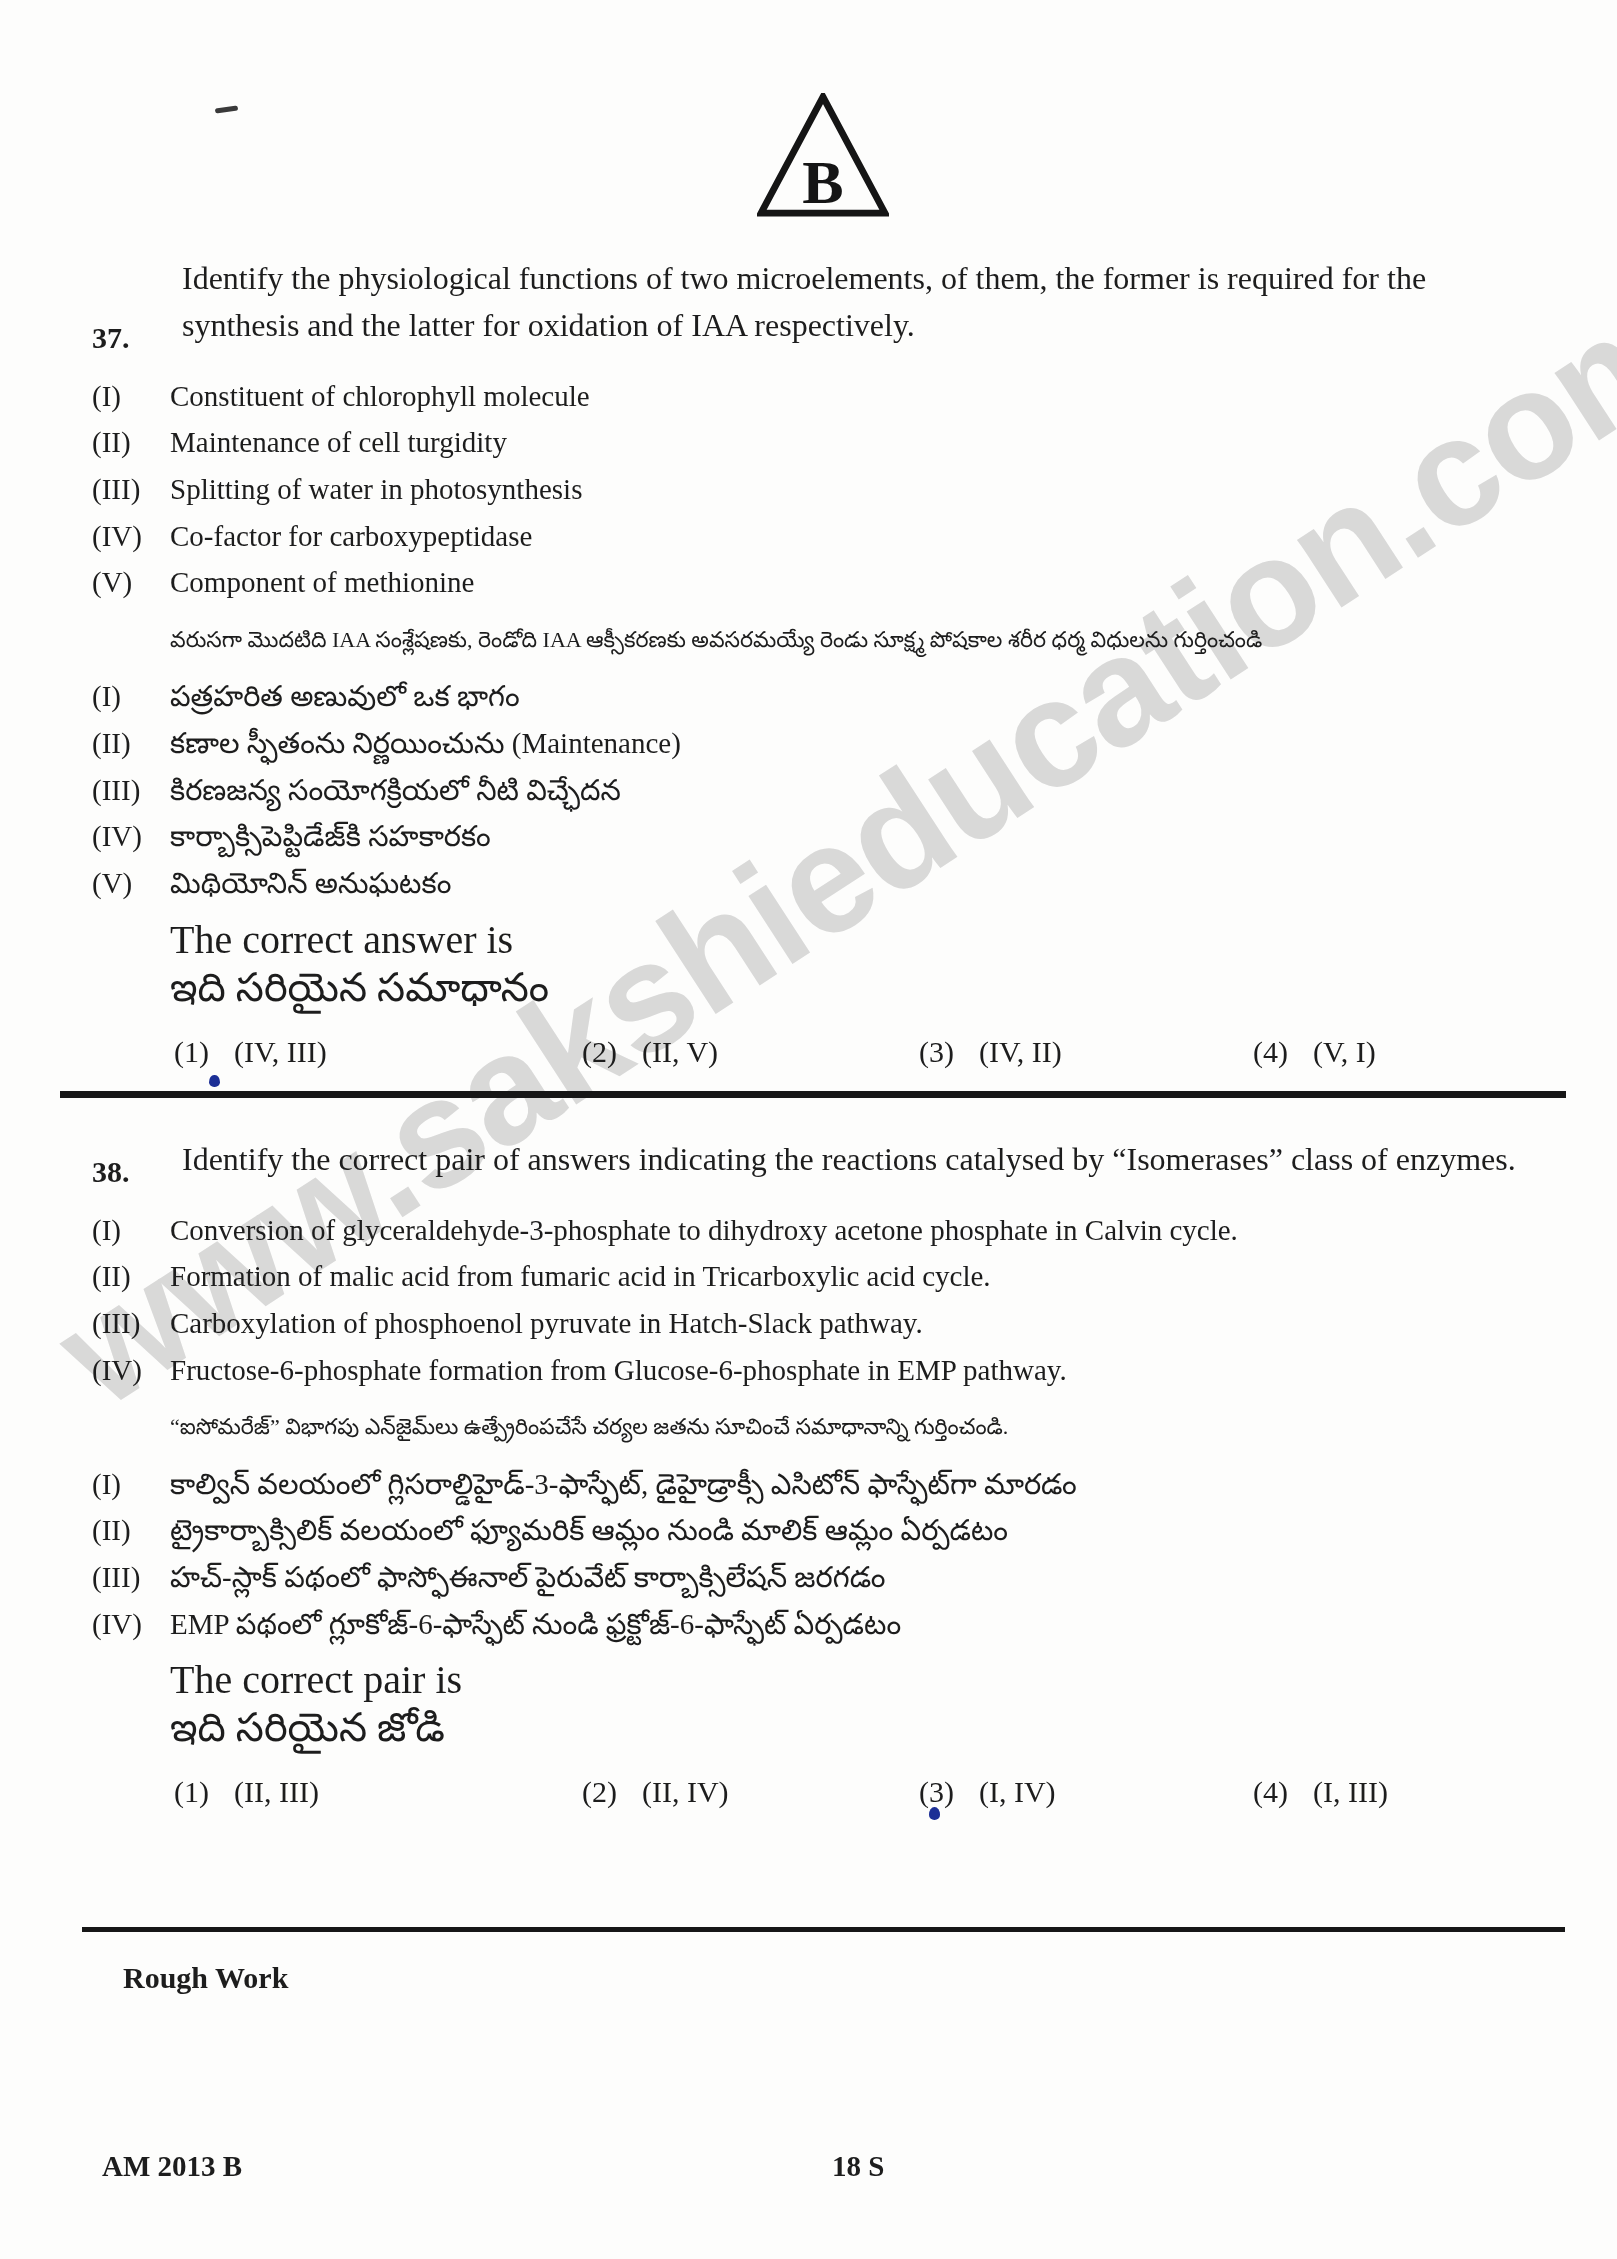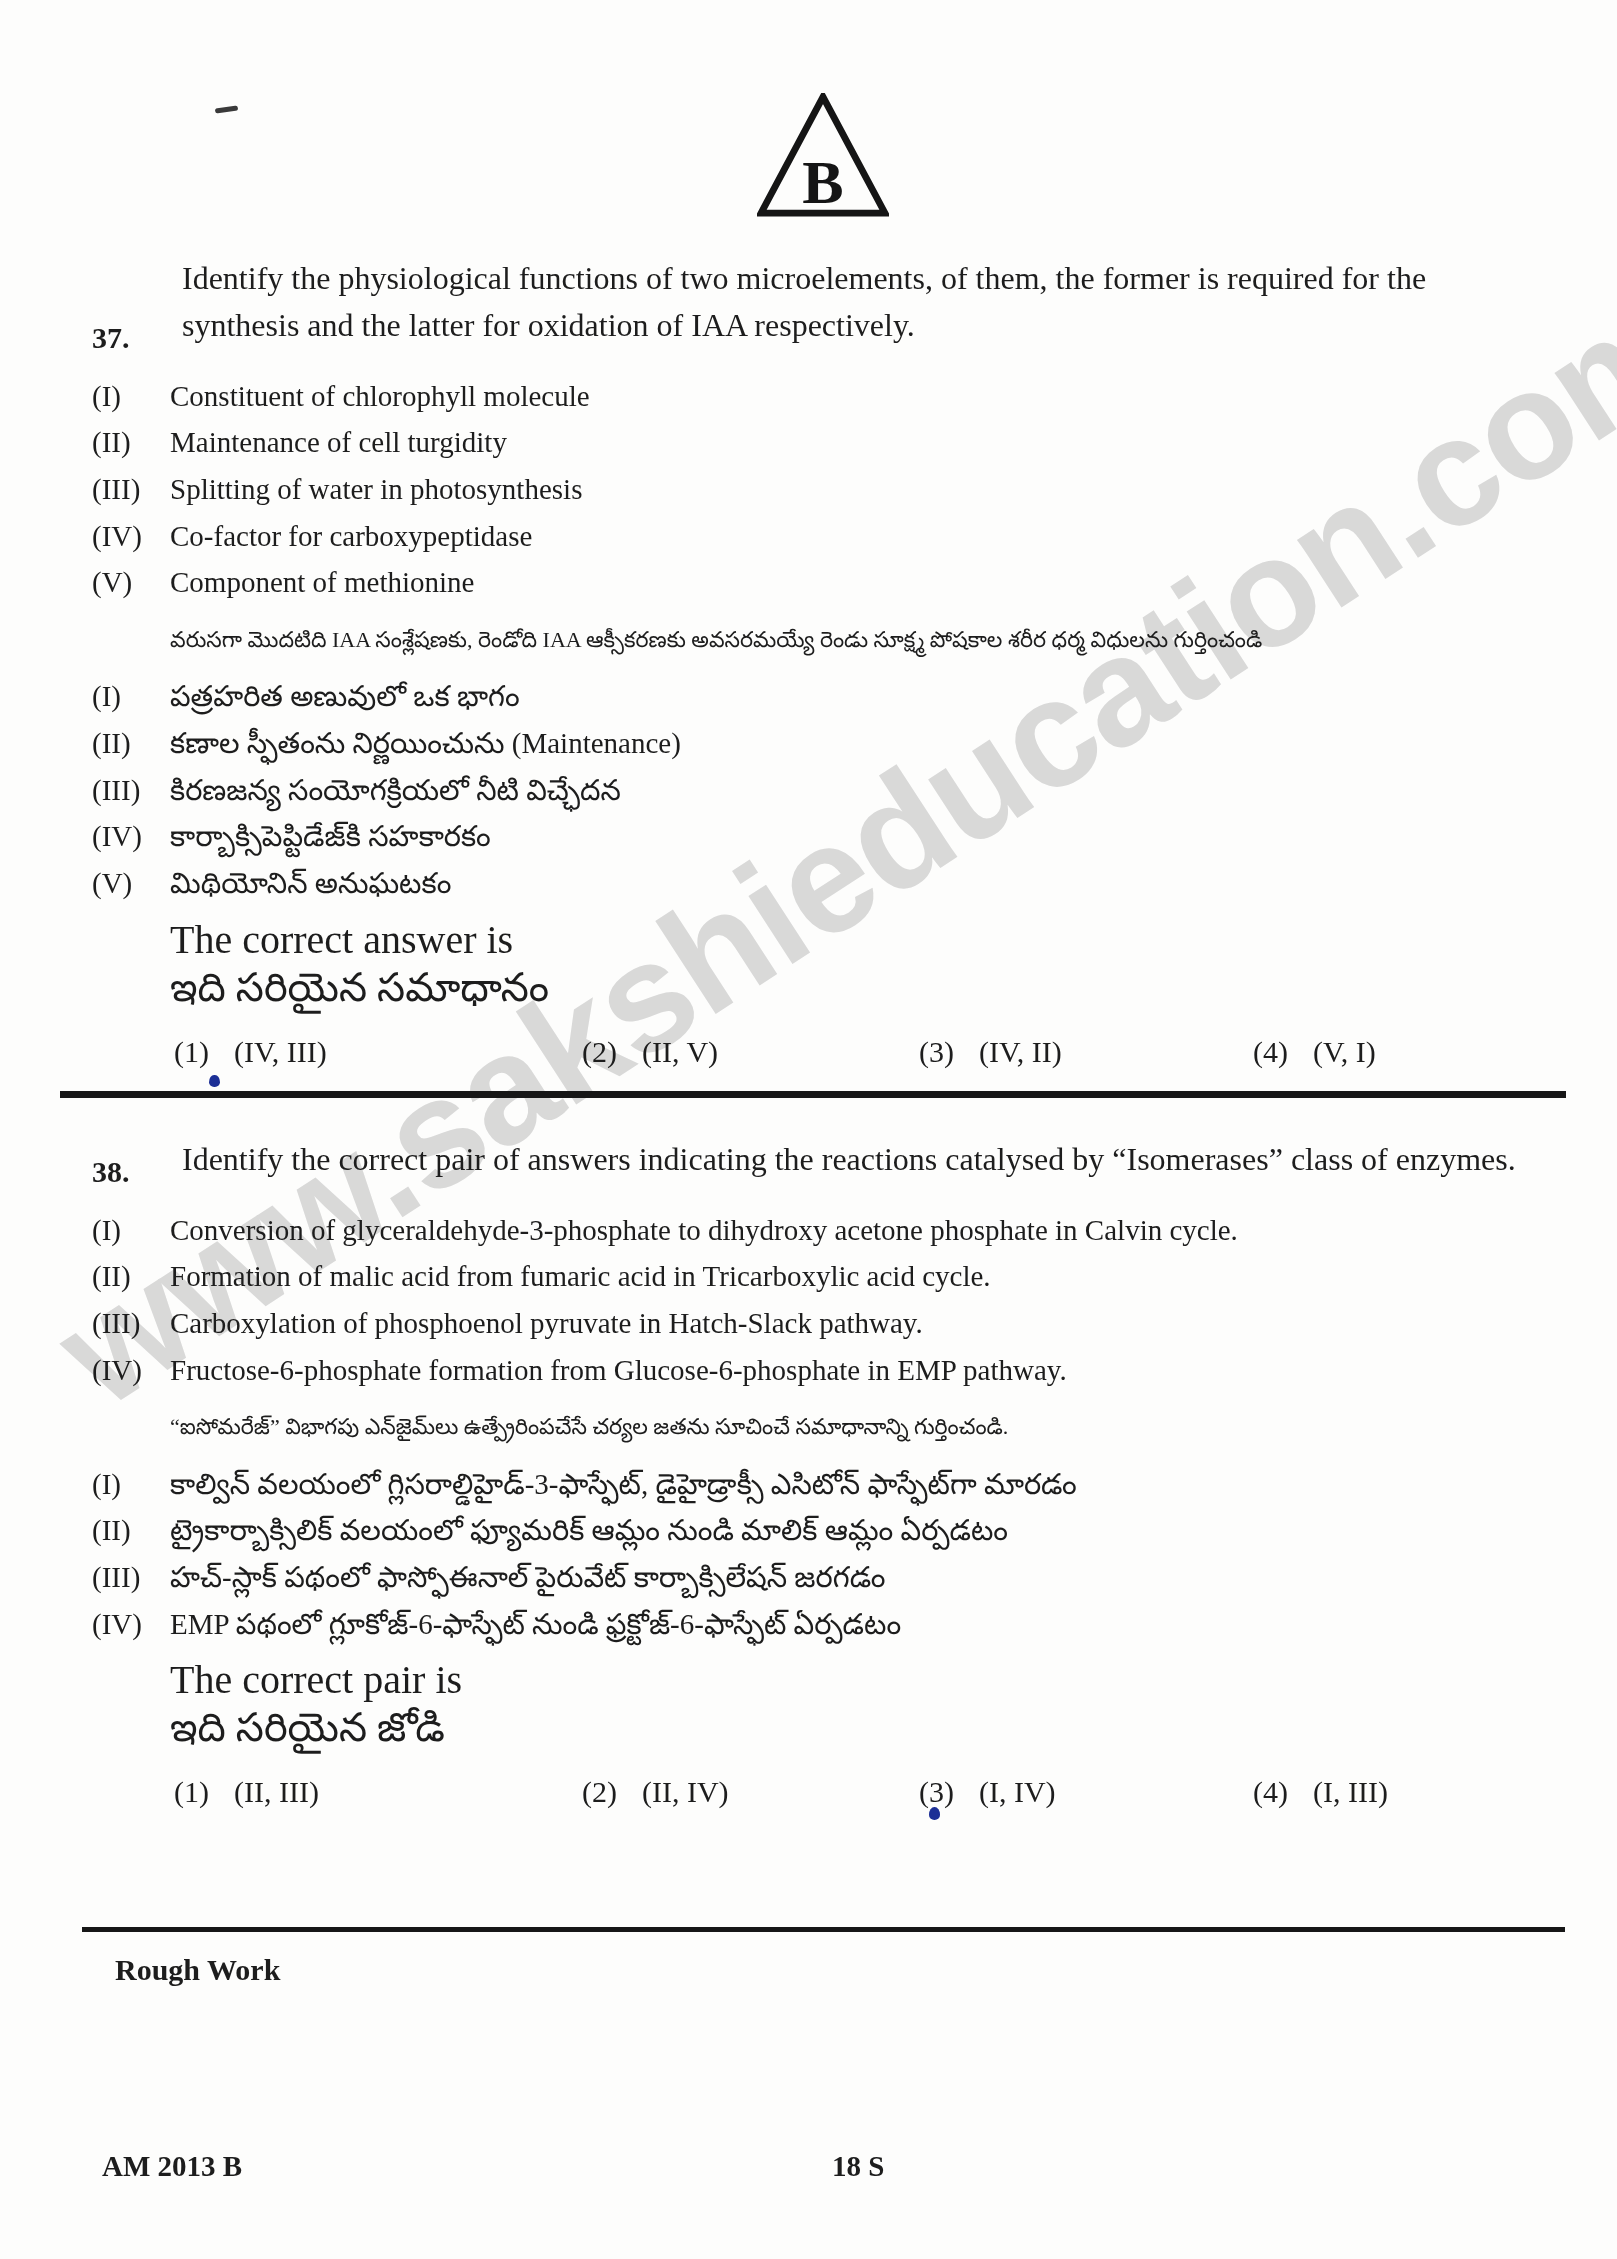--- a/index.html
+++ b/index.html
@@ -55,21 +55,21 @@
   .ans{display:flex;}
   .a1{width:408px;}.a2{width:337px;}.a3{width:334px;}.a4{width:auto;}
   .alabel{margin-right:25px;}
   .dot-q37{left:35px;top:43px;}
   .dot-q38{left:755px;top:35px;}
   
   .divider{position:absolute;background:#171717;}
   .div1{left:60px;top:1091px;width:1506px;height:6.8px;}
   .div2{left:82px;top:1927px;width:1483px;height:4.9px;}
   
-  .rough{position:absolute;left:107px;top:1945px;margin:8px;font-size:30px;font-weight:bold;}
+  .rough{position:absolute;left:107px;top:1945px;margin:16px;font-size:30px;font-weight:bold;}
   .footer{position:absolute;left:0;top:2150px;width:1618px;font-weight:bold;font-size:29px;}
   .footer .fleft{position:absolute;left:102px;}
   .footer .fcenter{position:absolute;left:832px;}
 </style>
 </head>
 <body>
 
 <div class="watermark">www.sakshieducation.com</div>
 
 <div class="content">

